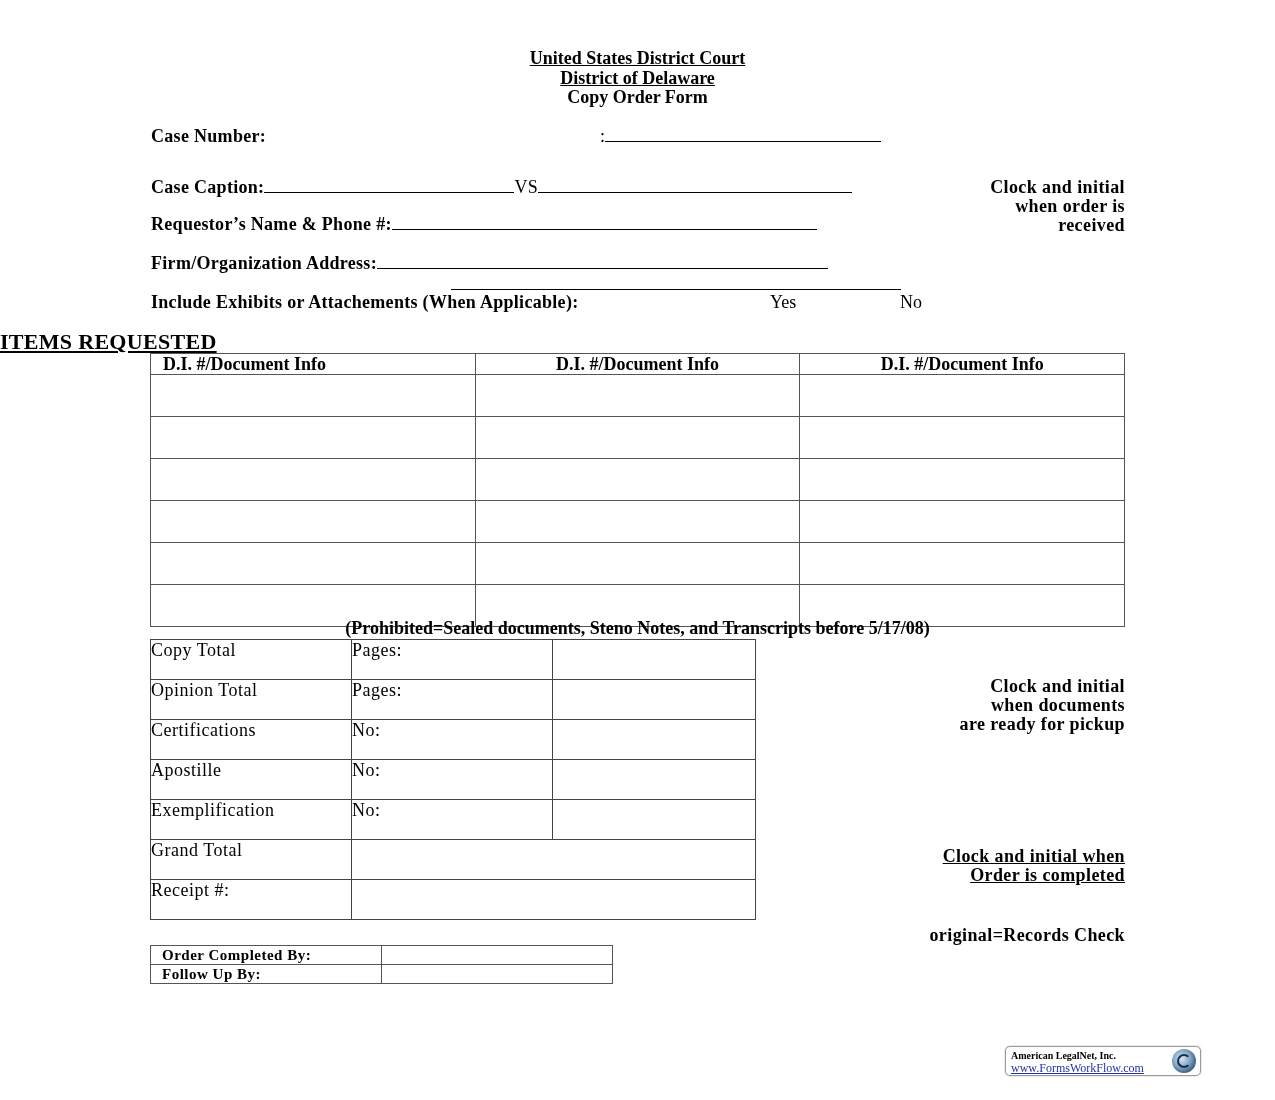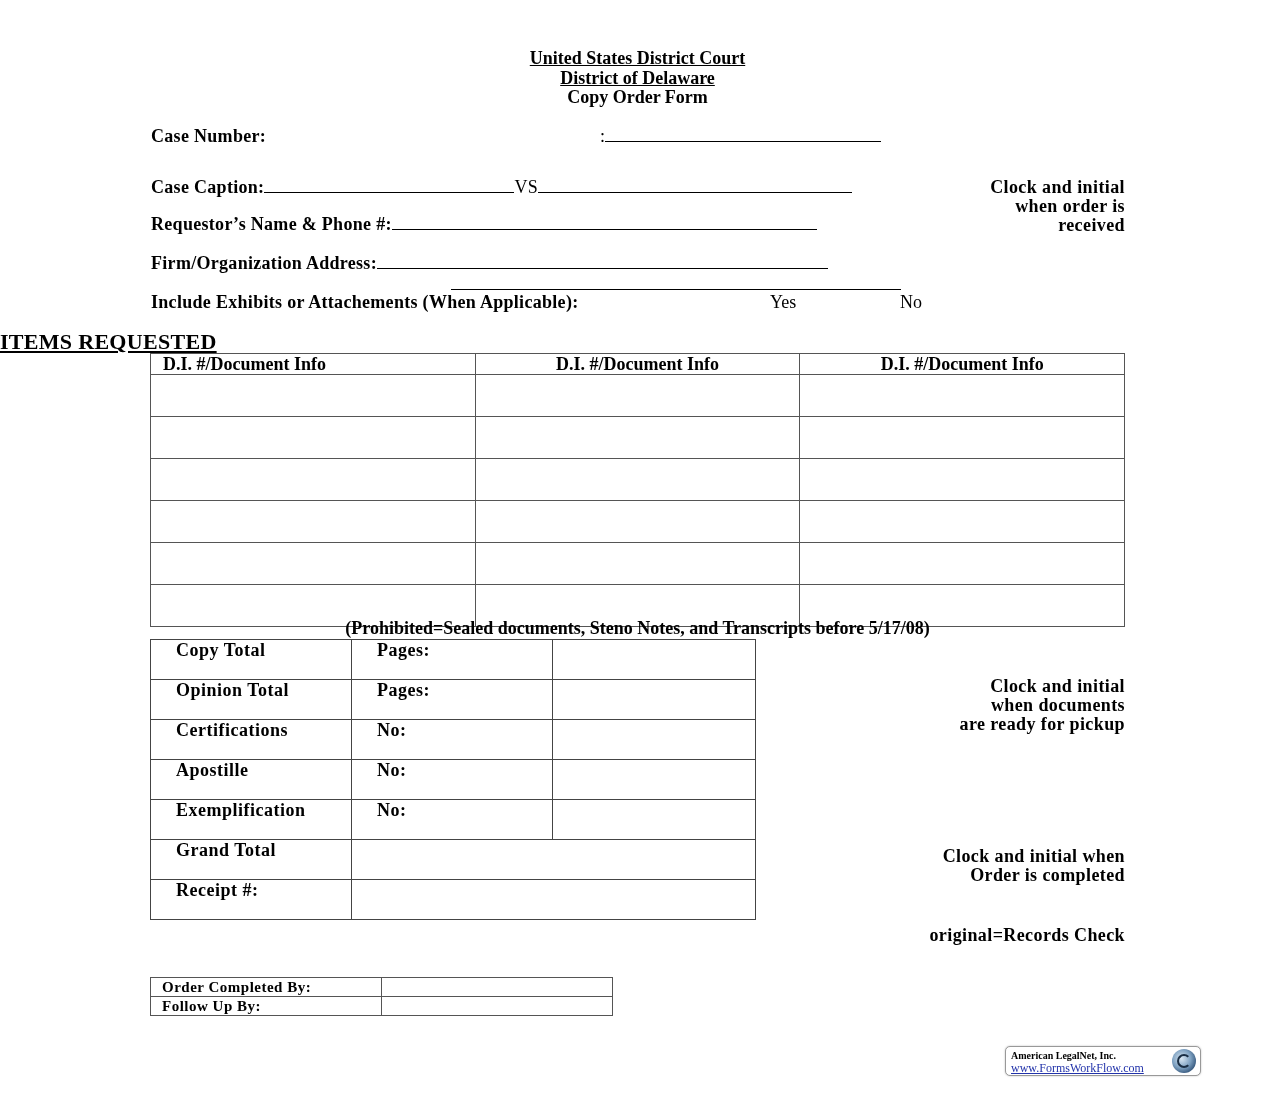--- a/index.html
+++ b/index.html
@@ -13,22 +13,22 @@
     .plain { font-weight: normal; font-size: 18px; }
     .note-right { font-size: 18px; font-weight: bold; text-align: right; line-height: 19px; letter-spacing: 0.4px; }
     table { border-collapse: collapse; }
     .items { left: 150px; top: 353px; width: 975px; table-layout: fixed; }
     .items th, .items td { border: 1.5px solid #555; }
     .items th { height: 20px; font-size: 18px; font-weight: bold; padding: 0; line-height: 20px; }
     .items th.first { text-align: left; padding-left: 12px; }
     .items td { height: 39px; }
     .totals { left: 150px; top: 639px; width: 605px; table-layout: fixed; }
     .totals td { border: 1.5px solid #444; height: 39px; vertical-align: top; font-size: 18px;
-                 font-weight: bold; padding: 0 0 0 25px; letter-spacing: 0.5px; line-height: 20px; }
-    .followup { left: 150px; top: 945px; width: 462px; table-layout: fixed; margin-top: 32px; }
+                 font-weight: normal; padding: 0 0 0 0; letter-spacing: 0.5px; line-height: 20px; }
+    .followup { left: 150px; top: 945px; width: 462px; table-layout: fixed; }
     .followup td { border: 1.5px solid #555; height: 18px; font-size: 15px; font-weight: bold;
                    padding: 0 0 0 11px; line-height: 17px; letter-spacing: 0.5px; }
     .logo { left: 1005px; top: 1046px; width: 194px; height: 28px; border: 1px solid #999; border-radius: 5px;
             background: #fff; box-shadow: 0 0 2px #bbb; }
     .logo .t1 { position: absolute; left: 5px; top: 3px; font-size: 10px; font-weight: bold; }
     .logo .t2 { position: absolute; left: 5px; top: 14px; font-size: 12px; color: #2233aa; text-decoration: underline; }
     .logo .globe { position: absolute; right: 4px; top: 2px; width: 24px; height: 24px; border-radius: 50%;
                    background: radial-gradient(circle at 40% 40%, #d8e6f2 0%, #7fa2c2 45%, #2c4e74 80%, #1a2e44 100%); }
     .logo .globe::after { content: ""; position: absolute; left: 5px; top: 5px; width: 14px; height: 14px;
                           border-radius: 50%; border: 2px solid #1a2e44; border-right-color: transparent; box-sizing: border-box; }
@@ -158,21 +158,21 @@
   </tr>
 </tbody>
   </table>
 
 <div class="abs note-right" style="right:150px; top:677px; width:300px;">
   <div>Clock and initial</div>
   <div>when documents</div>
   <div>are ready for pickup</div>
 </div>
 
-<div class="abs note-right" style="right:150px; top:847px; width:300px;">
+<div class="abs note-right" style="right:150px; top:847px; width:300px;text-decoration:underline;">
   <div>Clock and initial when</div>
   <div>Order is completed</div>
 </div>
 
 <div class="abs note-right" style="right:150px; top:926px; width:300px;">original=Records Check</div>
 
 <table class="abs followup">
   <colgroup>
       <col style="width:231px">
       <col style="width:231px">

